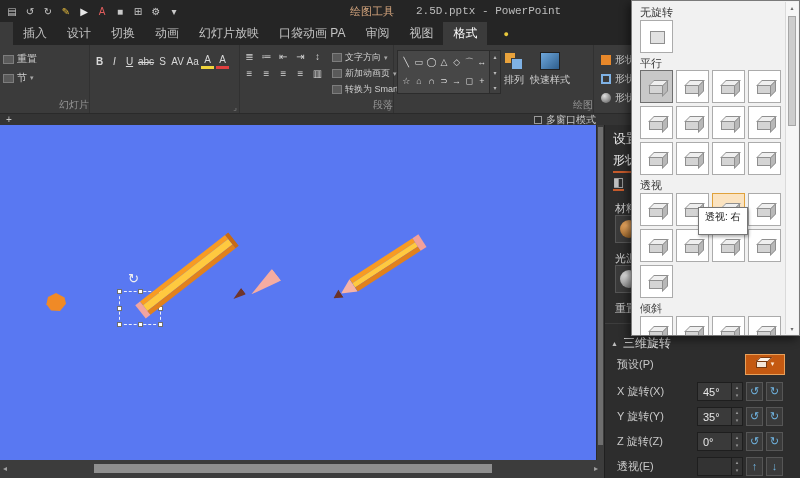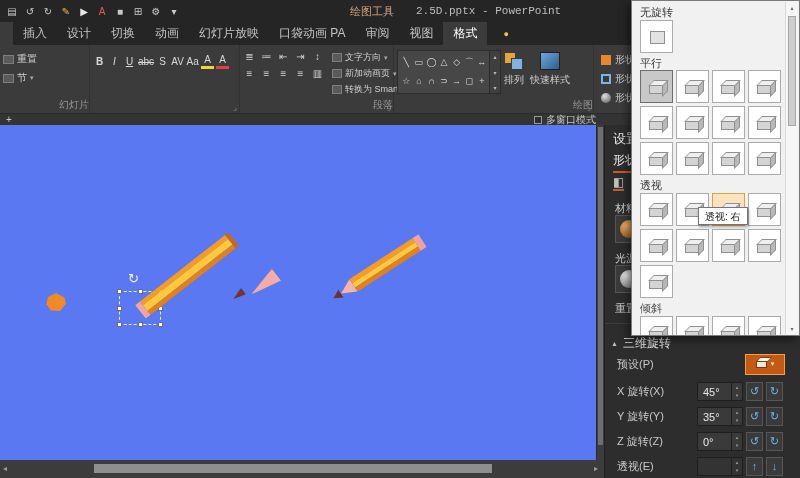--- a/index.html
+++ b/index.html
@@ -147,21 +147,21 @@
   .gthumb0 { position:absolute; left:8px; top:19px; }
   .ggrid { position:absolute; left:8px; display:flex; flex-wrap:wrap; gap:3px; width:144px; }
   .gg1{top:69px;} .gg2{top:192px;} .gg3{top:315px;}
   .thumb { width:33px; height:33px; background:#ffffff; border:1px solid #ababab; position:relative; }
   .thumb.sel { background:#c8c8c8; border-color:#6f6f6f; }
   .thumb.hov { background:#fbe3c0; border-color:#e0a23c; }
   .flatsq { position:absolute; left:9px; top:10px; width:15px; height:13px; background:#e2e2e2; border:1px solid #8f8f8f; }
   .cb { position:absolute; left:8px; top:14px; width:14px; height:9px; background:#d4d4d4; border:1px solid #8f8f8f; }
   .cb::before { content:""; position:absolute; left:1px; top:-6px; width:13px; height:4px; background:#efefef; border:1px solid #8f8f8f; transform:skewX(-45deg); }
   .cb::after { content:""; position:absolute; right:-6px; top:-3px; width:4px; height:9px; background:#b8b8b8; border:1px solid #8f8f8f; transform:skewY(-45deg); }
-  .gtip { position:absolute; left:66px; top:206px; height:18px; padding:2px 6px; background:#ffffff; border:1px solid #767676; font-size:10px; color:#222; white-space:nowrap; box-shadow:1px 2px 3px rgba(0,0,0,.3); z-index:3; }
+  .gtip { position:absolute; left:66px; top:206px; height:28px; padding:2px 6px; background:#ffffff; border:1px solid #767676; font-size:10px; color:#222; white-space:nowrap; box-shadow:1px 2px 3px rgba(0,0,0,.3); z-index:3; }
   .gsb { position:absolute; right:1px; top:1px; bottom:1px; width:13px; background:#f6f6f6; border-left:1px solid #dadada; }
   .gsb .ar { position:absolute; left:0; right:0; text-align:center; font-size:6px; color:#6a6a6a; }
   .ar-t{top:2px;} .ar-b{bottom:2px;}
   .gsb .gth { position:absolute; left:2px; right:2px; top:14px; height:110px; background:#cdcdcd; border:1px solid #a6a6a6; }
 </style>
 </head>
 <body>
 
 <div class="app">
 

